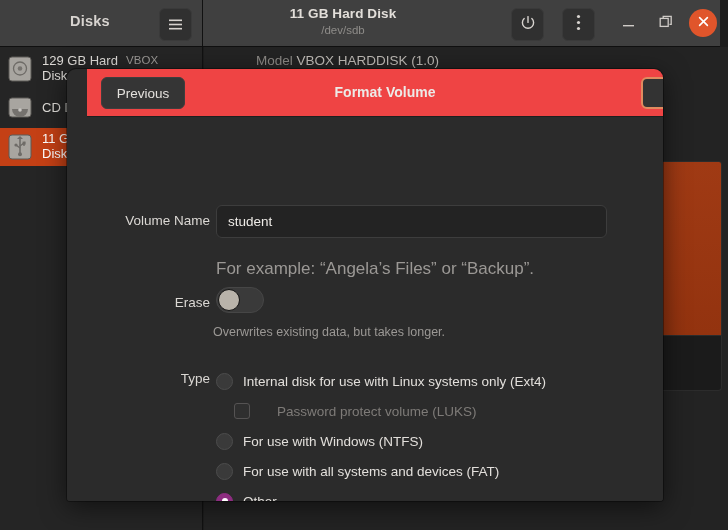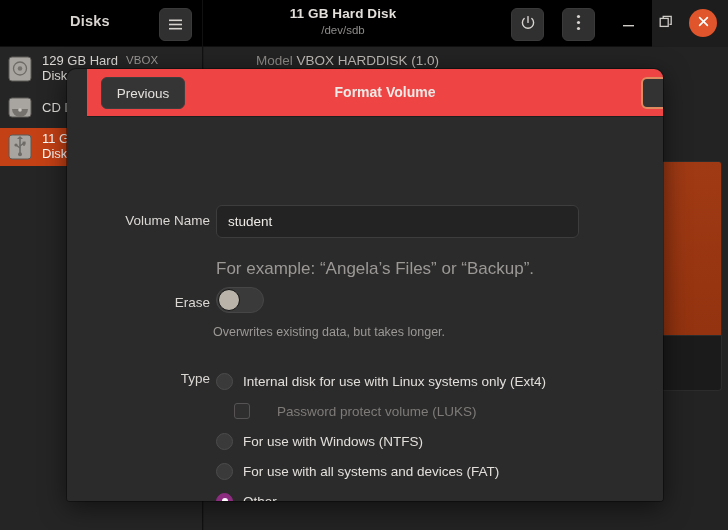--- a/index.html
+++ b/index.html
@@ -12,22 +12,22 @@
   }
   #app {
     position: relative;
     width: 728px; height: 530px;
     background: #1d1d1d;
   }
 
   
   .titlebar {
     position: absolute; top: 0; left: 0;
-    width: 652px; height: 47px;
-    background: #000000;
+    width: 720px; height: 47px;
+    background: #404040;
     border-bottom: 1px solid #101010;
     box-sizing: border-box;
   }
   .tb-left {
     position: absolute; left: 0; top: 0;
     width: 203px; height: 46px;
     border-right: 1px solid #111;
     box-sizing: border-box;
     display: flex; align-items: center;
   }
@@ -197,21 +197,21 @@
     position: absolute;
     text-align: right;
     font-size: 13.5px;
     color: #dbd8d4;
   }
 
   
   .vn-label { left: 0; top: 96px; width: 143px; }
   .vn-input {
     position: absolute; left: 149px; top: 88px;
-    width: 363px; height: 33px;
+    width: 391px; height: 33px;
     background: #232323;
     border: 1px solid #3d3d3d;
     border-radius: 6px;
     box-sizing: border-box;
     color: #eeebe7;
     font-size: 13.5px;
     font-family: "Liberation Sans", sans-serif;
     padding: 0 11px;
     outline: none;
   }

